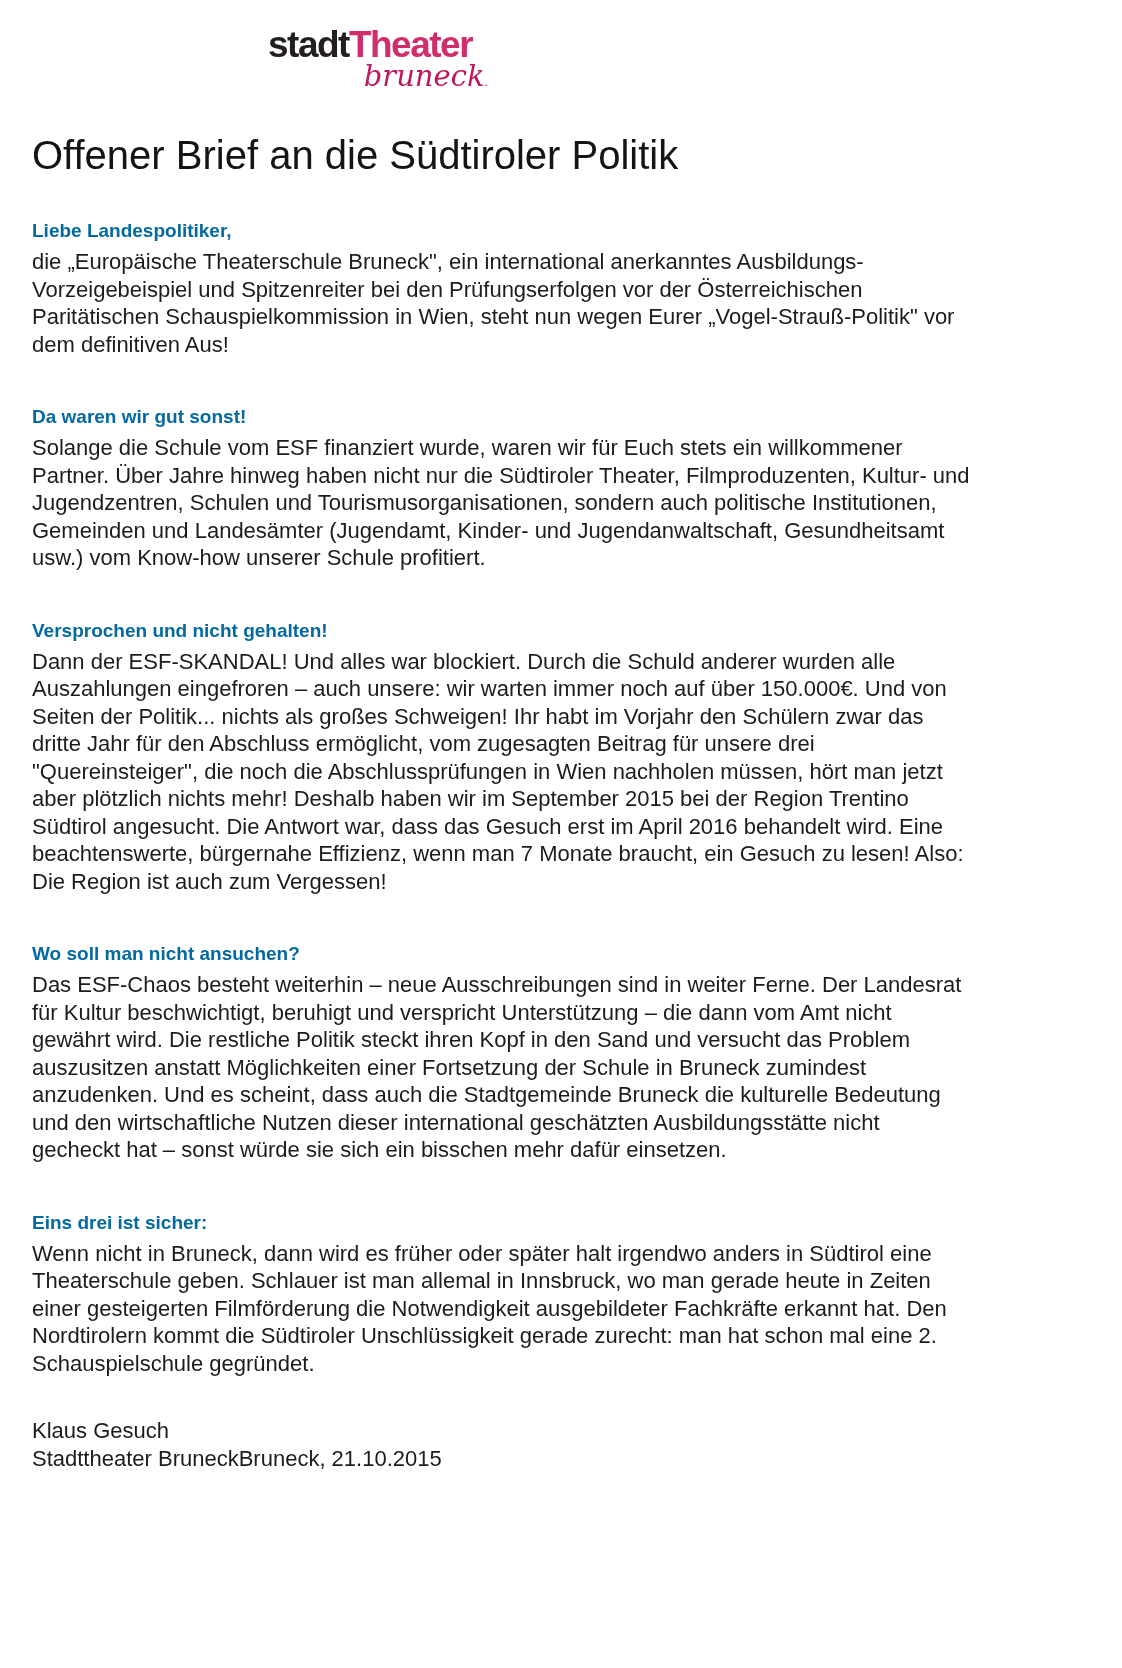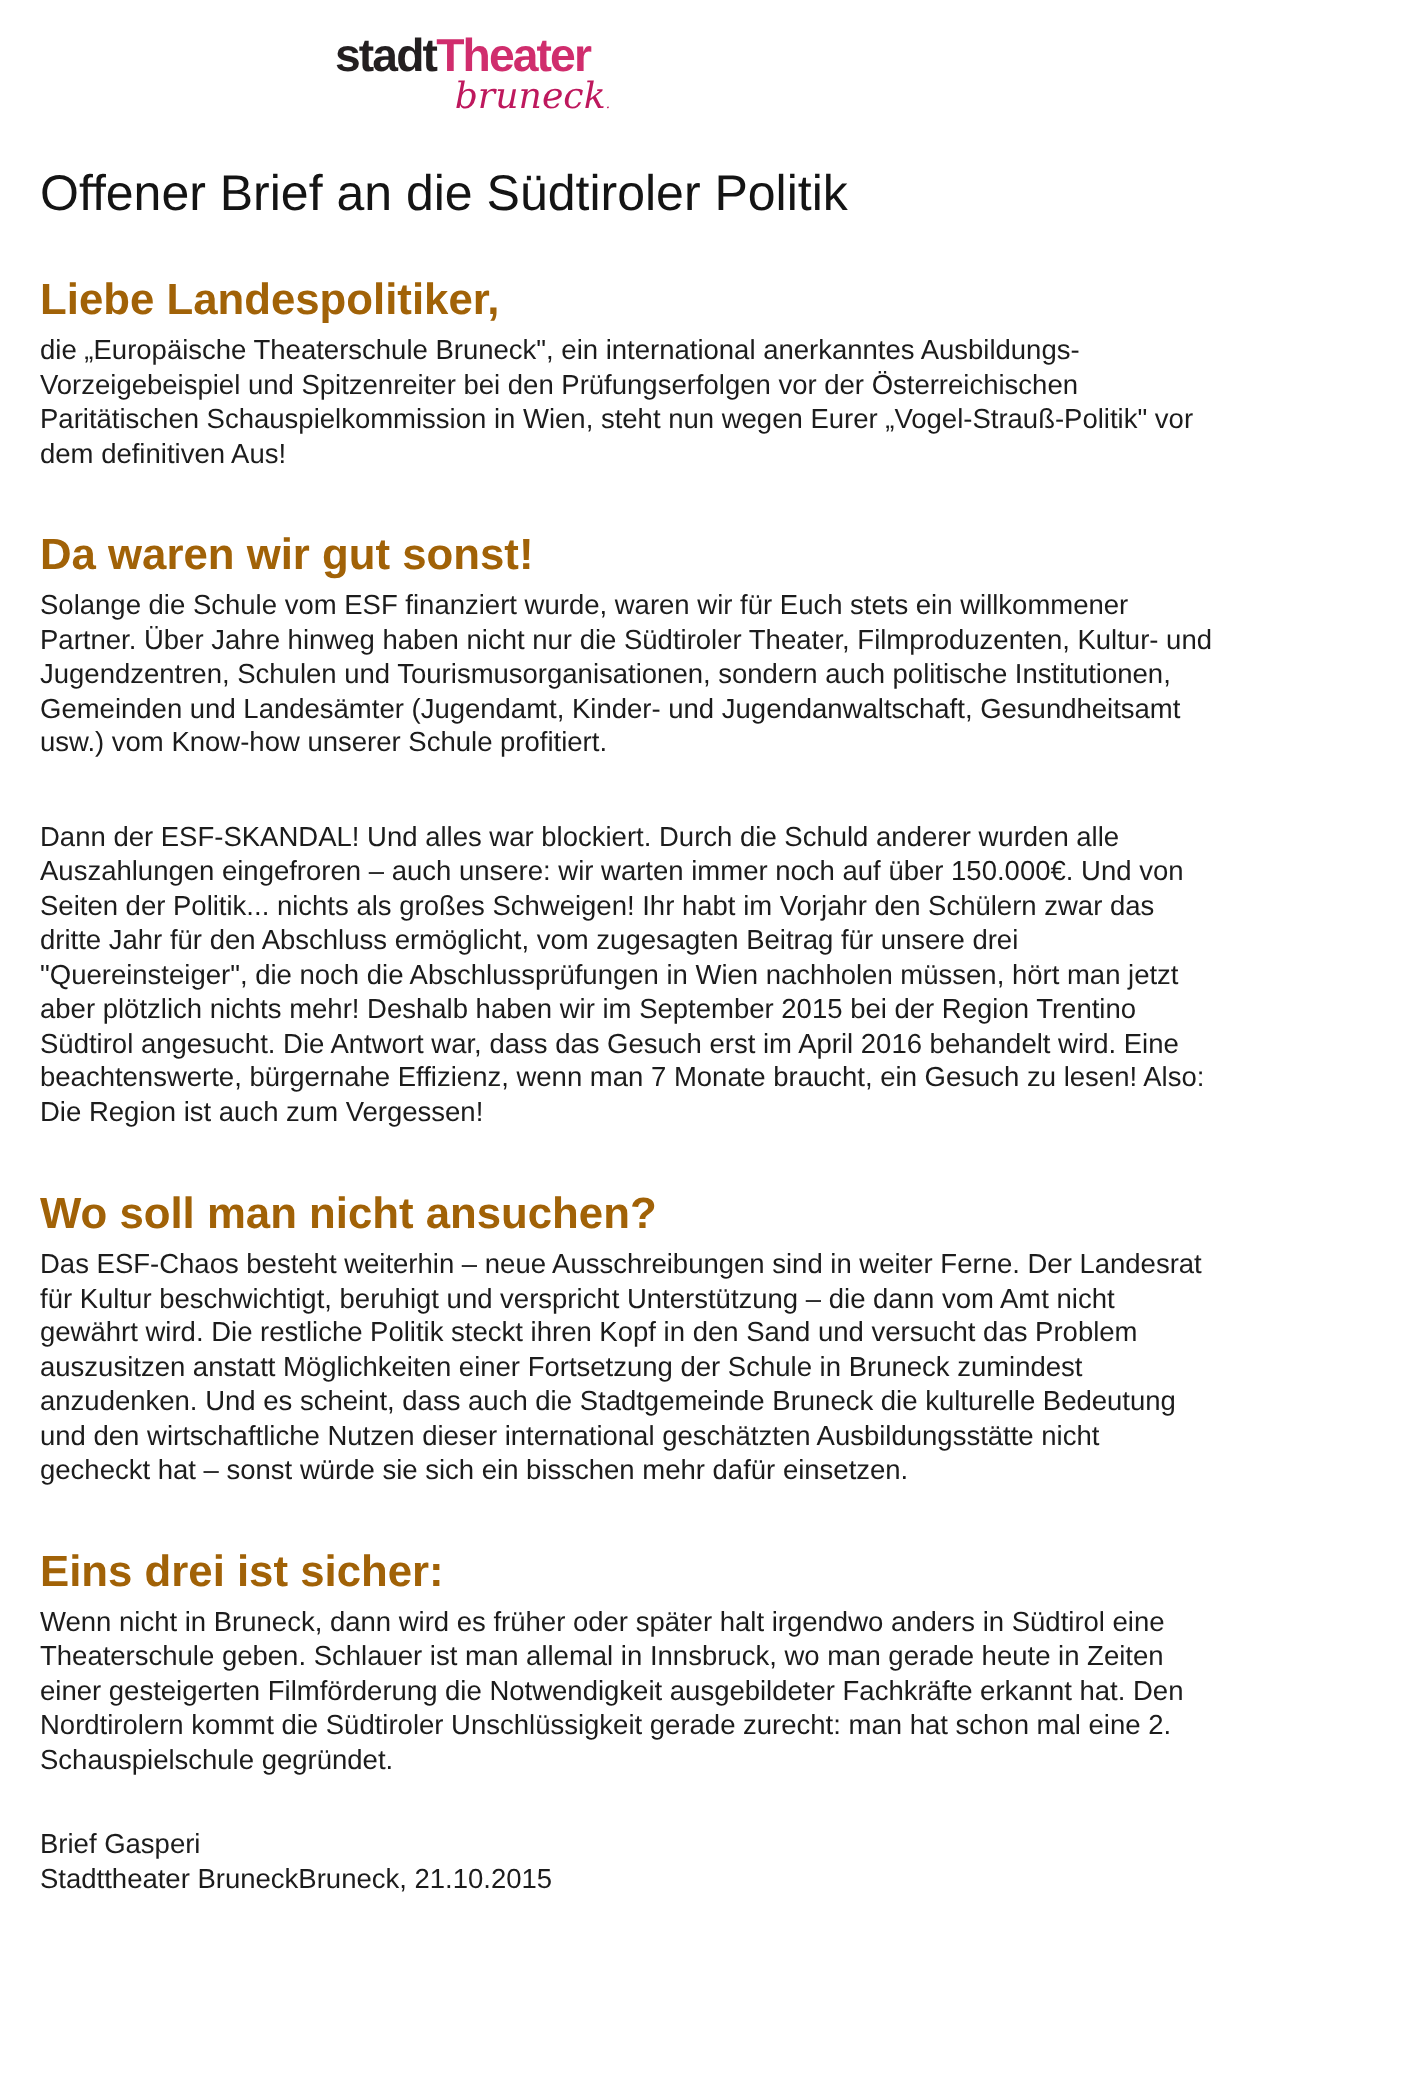--- a/index.html
+++ b/index.html
@@ -58,23 +58,23 @@
   .page-title {
     margin: 40px 0 0 0;
     font-size: 40px;
     font-weight: 400;
     color: #141414;
   }
   .section { margin-top: 48px; }
   .section.first { margin-top: 42px; }
   .section h2 {
     margin: 0 0 6px 0;
-    font-size: 35px;
+    font-size: 19px;
     font-weight: 700;
-    color: #a16207;
+    color: #0369a1;
   }
   .section p {
     margin: 0;
     font-size: 22px;
     line-height: 27.5px;
     white-space: pre-line;
     color: #1c1c1c;
   }
 
   
@@ -112,20 +112,21 @@
     <div class="section">
       <h2>Da waren wir gut sonst!</h2>
       <p>Solange die Schule vom ESF finanziert wurde, waren wir für Euch stets ein willkommener
 Partner. Über Jahre hinweg haben nicht nur die Südtiroler Theater, Filmproduzenten, Kultur- und
 Jugendzentren, Schulen und Tourismusorganisationen, sondern auch politische Institutionen,
 Gemeinden und Landesämter (Jugendamt, Kinder- und Jugendanwaltschaft, Gesundheitsamt
 usw.) vom Know-how unserer Schule profitiert.</p>
     </div>
 
     <div class="section">
+      <h2>Versprochen und nicht gehalten!</h2>
       <p>Dann der ESF-SKANDAL! Und alles war blockiert. Durch die Schuld anderer wurden alle
 Auszahlungen eingefroren – auch unsere: wir warten immer noch auf über 150.000€. Und von
 Seiten der Politik... nichts als großes Schweigen! Ihr habt im Vorjahr den Schülern zwar das
 dritte Jahr für den Abschluss ermöglicht, vom zugesagten Beitrag für unsere drei
 "Quereinsteiger", die noch die Abschlussprüfungen in Wien nachholen müssen, hört man jetzt
 aber plötzlich nichts mehr! Deshalb haben wir im September 2015 bei der Region Trentino
 Südtirol angesucht. Die Antwort war, dass das Gesuch erst im April 2016 behandelt wird. Eine
 beachtenswerte, bürgernahe Effizienz, wenn man 7 Monate braucht, ein Gesuch zu lesen! Also:
 Die Region ist auch zum Vergessen!</p>
     </div>
@@ -144,21 +145,21 @@
     <div class="section">
       <h2>Eins drei ist sicher:</h2>
       <p>Wenn nicht in Bruneck, dann wird es früher oder später halt irgendwo anders in Südtirol eine
 Theaterschule geben. Schlauer ist man allemal in Innsbruck, wo man gerade heute in Zeiten
 einer gesteigerten Filmförderung die Notwendigkeit ausgebildeter Fachkräfte erkannt hat. Den
 Nordtirolern kommt die Südtiroler Unschlüssigkeit gerade zurecht: man hat schon mal eine 2.
 Schauspielschule gegründet.</p>
     </div>
 
     <div class="signature">
-      <div>Brief Gasperi</div>
+      <div>Klaus Gesuch</div>
       <div class="signature-row">
         <span>Stadttheater Bruneck</span>
         <span>Bruneck, 21.10.2015</span>
       </div>
     </div>
 
   </div>
 </div>
 
 </body></html>

